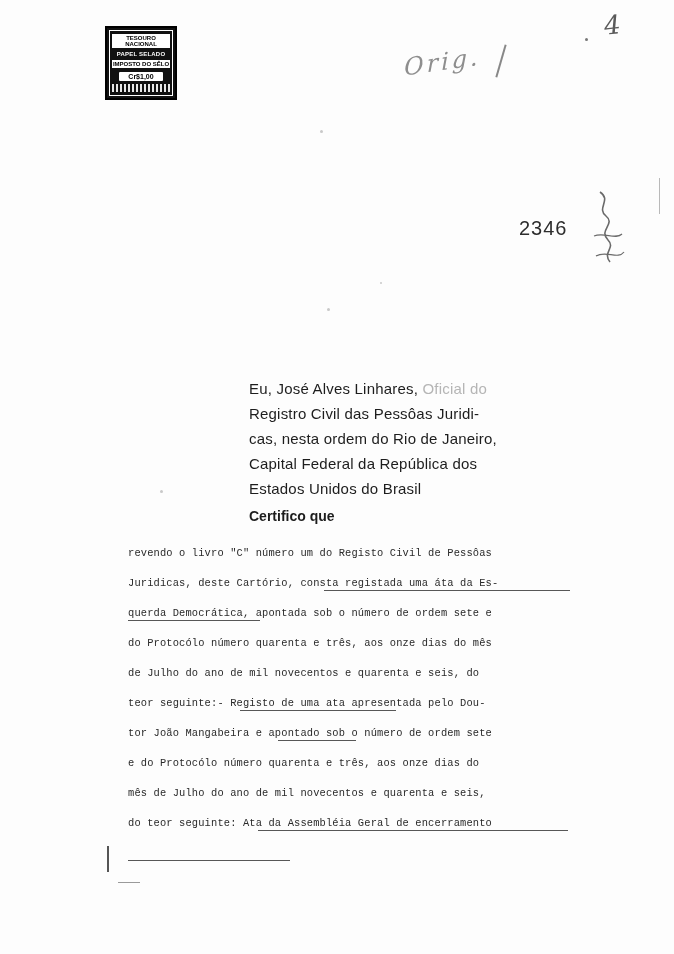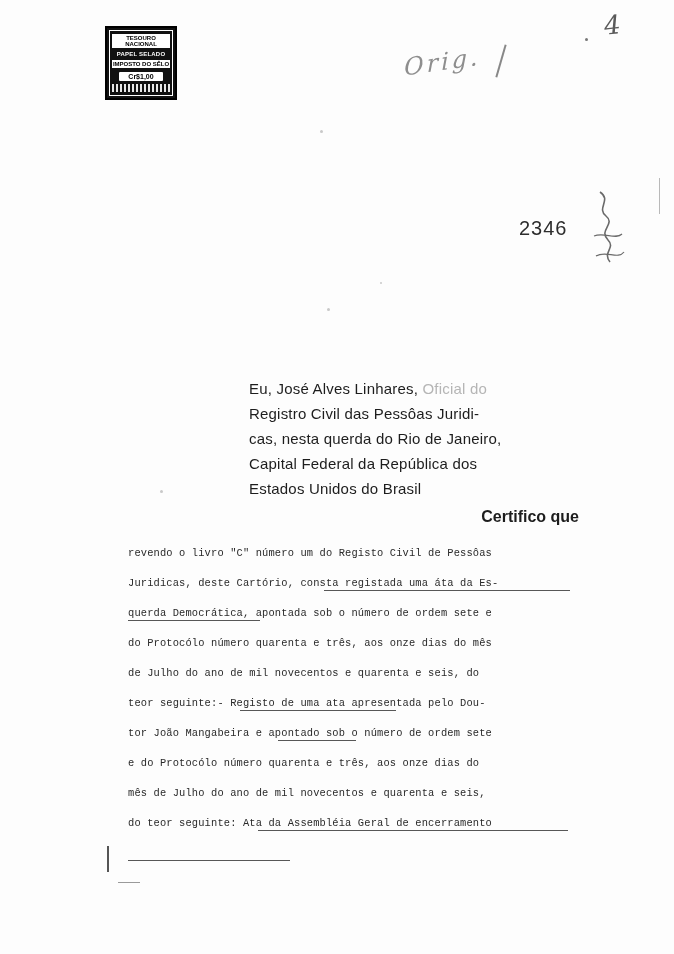--- a/index.html
+++ b/index.html
@@ -179,23 +179,22 @@
   }
   .heading .faded {
     color: #b5b5b5;
   }
 
   .certifico {
     position: absolute;
     left: 249px;
     top: 508px;
     width: 330px;
-    text-align: right;
-    font-family: "Liberation Sans", sans-serif;
-    font-size: 16px;
+    font-family: "Liberation Sans", sans-serif;
+    font-size: 14px;
     font-weight: bold;
     color: #1d1d1d;
   }
 
   
   .body-text {
     position: absolute;
     left: 128px;
     top: 538px;
     width: 442px;
@@ -271,21 +270,21 @@
 
   <div class="speck" style="left:320px; top:130px; width:3px; height:3px;"></div>
   <div class="speck" style="left:327px; top:308px; width:3px; height:3px;"></div>
   <div class="speck" style="left:160px; top:490px; width:3px; height:3px;"></div>
   <div class="speck" style="left:380px; top:282px; width:2px; height:2px;"></div>
 
   <div class="heading">
     <span>Eu, José Alves Linhares,</span>
     <span class="faded">Oficial do</span><br>
     <span>Registro Civil das Pessôas Juridi-</span><br>
-    <span>cas, nesta querda do Rio de Janeiro,</span><br>
+    <span>cas, nesta ordem do Rio de Janeiro,</span><br>
     <span>Capital Federal da República dos</span><br>
     <span>Estados Unidos do Brasil</span>
   </div>
 
   <div class="certifico">Certifico que</div>
 
   <div class="body-text">
     <div class="tline"><span class="txt">revendo o livro "C" número um do Registo Civil de Pessôas</span></div>
 
     <div class="tline">

